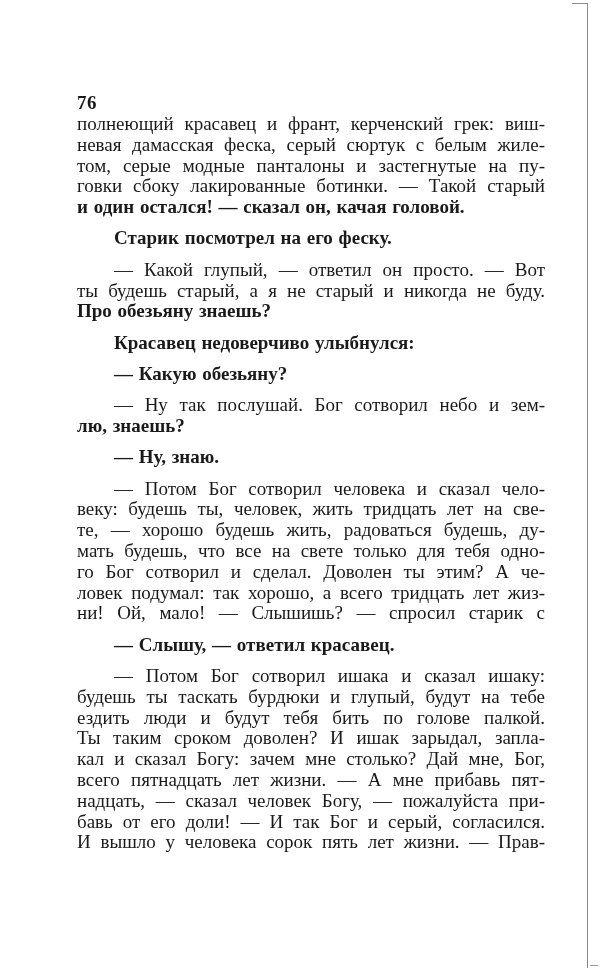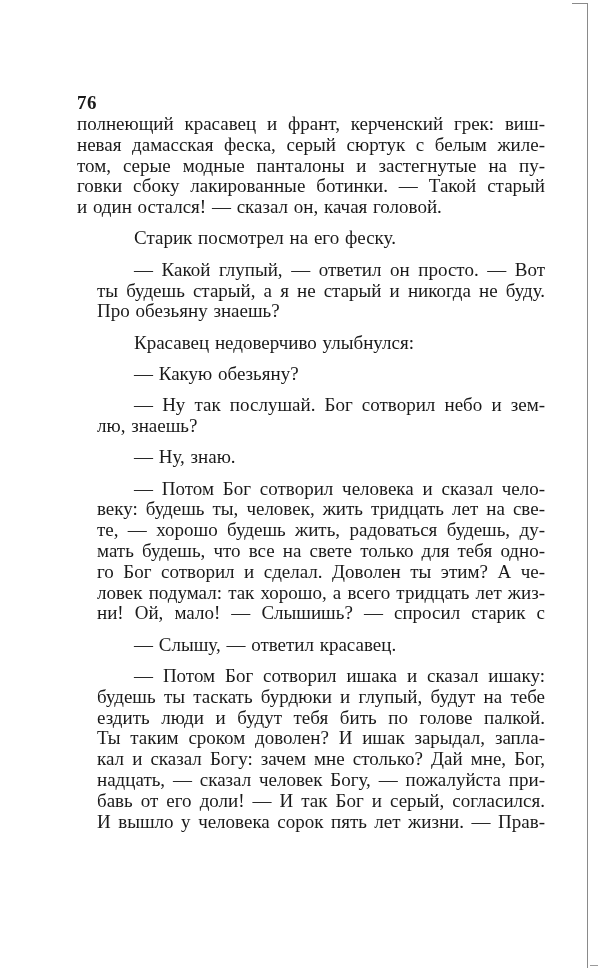--- a/index.html
+++ b/index.html
@@ -58,29 +58,29 @@
     .para {
       margin: 0 0 10.5px 0;
       font-size: 19px;
       line-height: 20.8px;
       text-align: justify;
       text-align-last: left;
       word-spacing: 1px;
     }
     .para.indent {
       text-indent: 37px;
-      margin-left: 20px;
     }
     .line {
       display: block;
       white-space: nowrap;
       text-align-last: justify;
     }
     .line.last {
       text-align-last: left;
+      font-weight: bold;
     }
   </style>
 </head>
 <body>
 
 <div class="page-edge-top"></div>
 <div class="page-edge"></div>
 <div class="page-edge-bottom"></div>
 
 <div class="page-number">76</div>
@@ -135,17 +135,18 @@
   <p class="para indent">
     <span class="line last">— Слышу, — ответил красавец.</span>
   </p>
 
   <p class="para indent">
     <span class="line">— Потом Бог сотворил ишака и сказал ишаку:</span>
     <span class="line" style="text-indent:0">будешь ты таскать бурдюки и глупый, будут на тебе</span>
     <span class="line" style="text-indent:0">ездить люди и будут тебя бить по голове палкой.</span>
     <span class="line" style="text-indent:0">Ты таким сроком доволен? И ишак зарыдал, запла-</span>
     <span class="line" style="text-indent:0">кал и сказал Богу: зачем мне столько? Дай мне, Бог,</span>
+    <span class="line" style="text-indent:0">всего пятнадцать лет жизни. — А мне прибавь пят-</span>
     <span class="line" style="text-indent:0">надцать, — сказал человек Богу, — пожалуйста при-</span>
     <span class="line" style="text-indent:0">бавь от его доли! — И так Бог и серый, согласился.</span>
     <span class="line" style="text-indent:0">И вышло у человека сорок пять лет жизни. — Прав-</span>
   </p>
 </div>
 
 </body></html>

